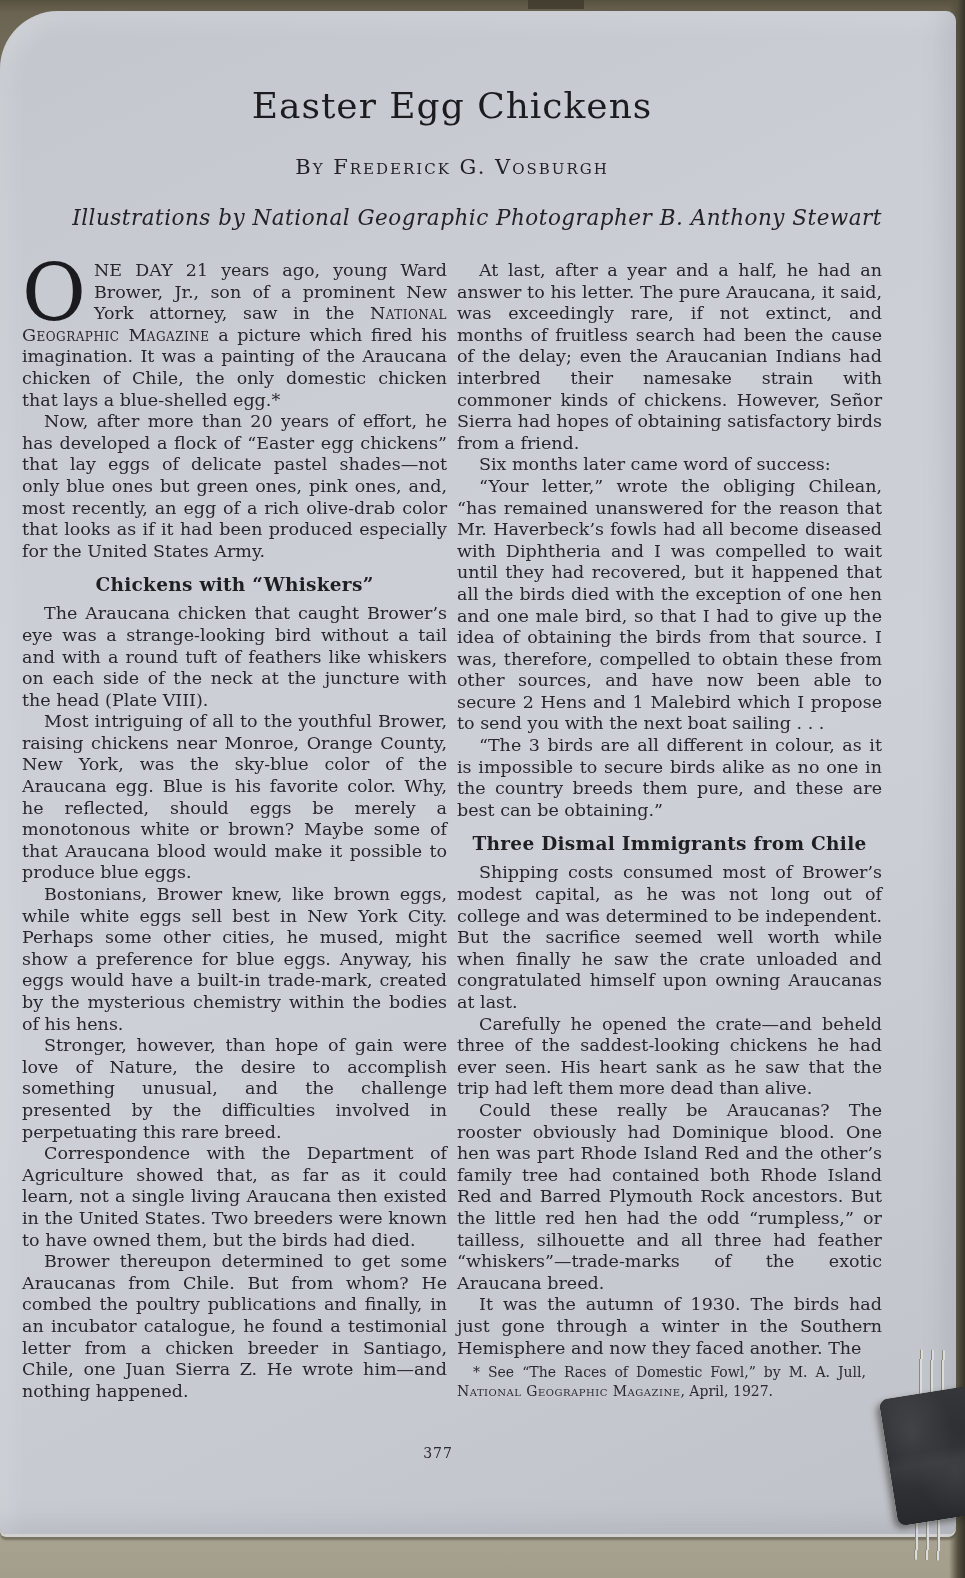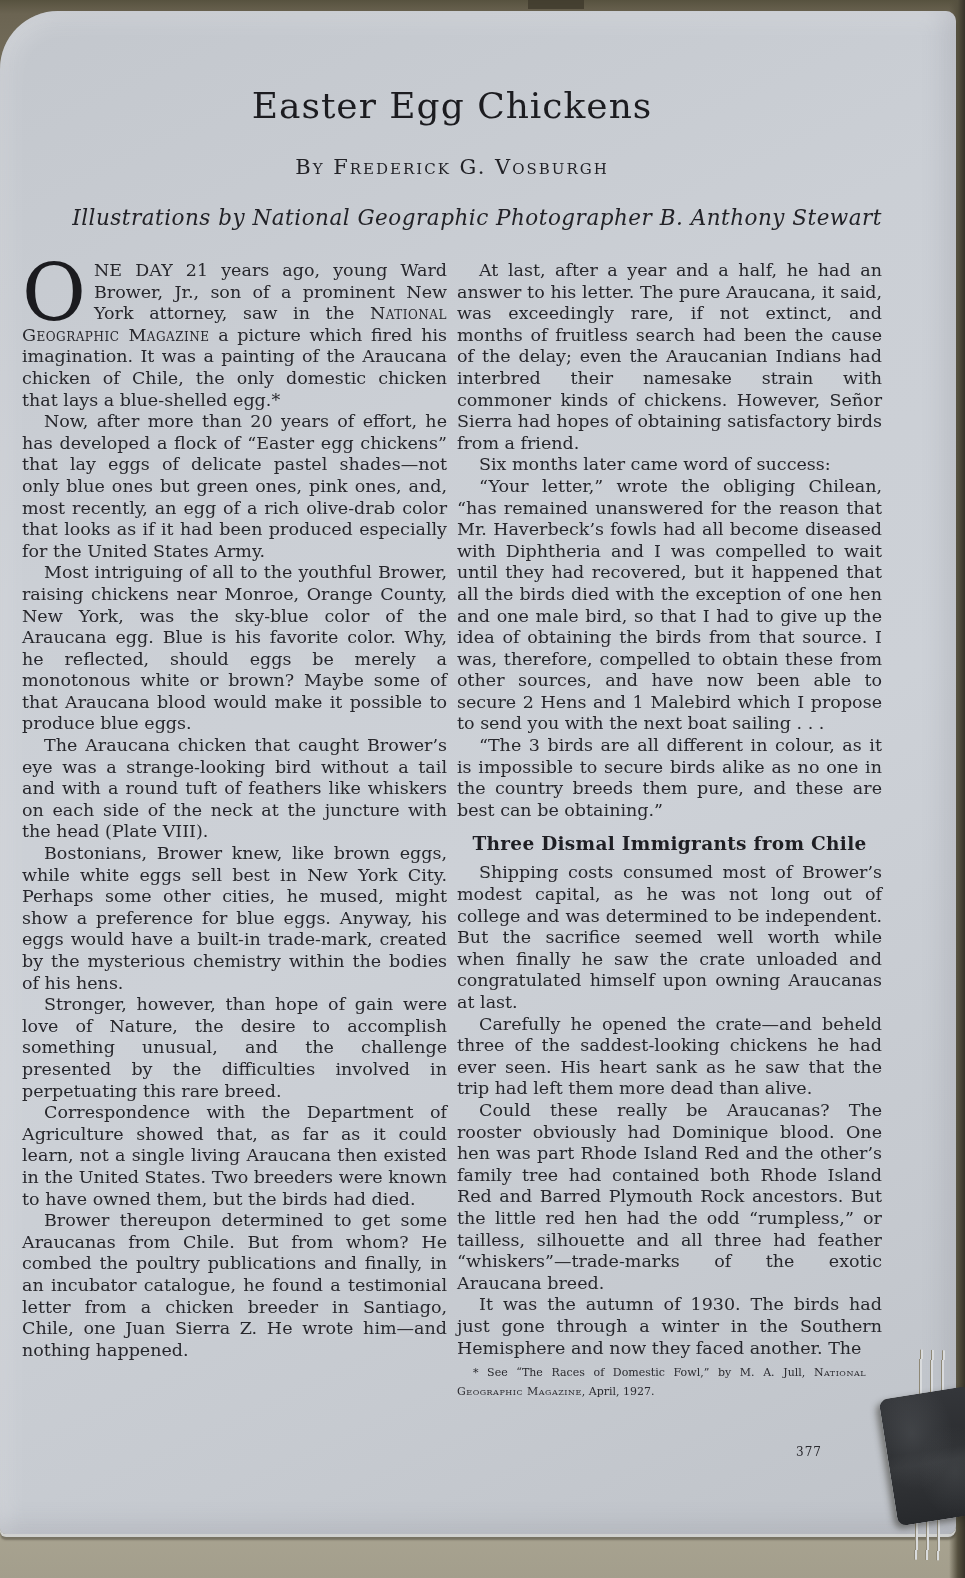--- a/index.html
+++ b/index.html
@@ -41,25 +41,25 @@
   p.first{text-indent:0;}
   .dropcap{
     float:left;font-size:78px;line-height:62px;padding:2px 8px 0 0;color:#1b1b1f;
   }
   .sc{font-variant:small-caps;letter-spacing:.5px;}
   h2.section{
     text-align:center;font-size:18.5px;font-weight:bold;color:#1e1e23;
     margin:12px 0 8px 0;letter-spacing:.3px;
   }
   p.footnote{
-    font-size:11px;line-height:19px;text-align:justify;margin:4px 16px 0 0;text-indent:16px;color:#2a2a2f;
+    font-size:14px;line-height:19px;text-align:justify;margin:4px 16px 0 0;text-indent:16px;color:#2a2a2f;
   }
   .page-number{
-    position:absolute;left:0;top:1362px;width:800px;text-align:right;
-    font-size:12px;letter-spacing:1px;color:#2a2a2f;
+    position:absolute;left:16px;top:1362px;width:800px;text-align:center;
+    font-size:14px;letter-spacing:1px;color:#2a2a2f;
   }
   .page-edges{
     position:absolute;right:18px;top:1350px;width:34px;height:210px;
     background:repeating-linear-gradient(90deg,rgba(120,114,98,0) 0 4px,#8e8876 4px 5px,#d9dbdd 5px 7px,rgba(120,114,98,0) 7px 11px);
     transform:rotate(1.5deg);
   }
   .bookmark{
     position:absolute;left:888px;top:1392px;width:92px;height:128px;
     background:
       radial-gradient(ellipse at 30% 30%, rgba(150,155,160,.18), rgba(0,0,0,0) 45%),
@@ -86,22 +86,23 @@
     <div class="byline">By Frederick G. Vosburgh</div>
     <div class="credit">Illustrations by National Geographic Photographer B. Anthony Stewart</div>
 
     <div class="columns">
 
       <div class="col">
         <p class="body-par first">
           <span class="dropcap">O</span><span>NE DAY 21 years ago, young Ward Brower, Jr., son of a prominent New York attorney, saw in the </span><span class="sc">National Geographic Magazine</span><span> a picture which fired his imagination.  It was a painting of the Araucana chicken of Chile, the only domestic chicken that lays a blue-shelled egg.*</span>
         </p>
         <p class="body-par">Now, after more than 20 years of effort, he has developed a flock of “Easter egg chickens” that lay eggs of delicate pastel shades—not only blue ones but green ones, pink ones, and, most recently, an egg of a rich olive-drab color that looks as if it had been produced especially for the United States Army.</p>
+        <h2 class="section">Chickens with “Whiskers”</h2>
+        <p class="body-par">The Araucana chicken that caught Brower’s eye was a strange-looking bird without a tail and with a round tuft of feathers like whiskers on each side of the neck at the juncture with the head (Plate VIII).</p>
         <p class="body-par">Most intriguing of all to the youthful Brower, raising chickens near Monroe, Orange County, New York, was the sky-blue color of the Araucana egg.  Blue is his favorite color.  Why, he reflected, should eggs be merely a monotonous white or brown?  Maybe some of that Araucana blood would make it possible to produce blue eggs.</p>
-        <p class="body-par">The Araucana chicken that caught Brower’s eye was a strange-looking bird without a tail and with a round tuft of feathers like whiskers on each side of the neck at the juncture with the head (Plate VIII).</p>
         <p class="body-par">Bostonians, Brower knew, like brown eggs, while white eggs sell best in New York City.  Perhaps some other cities, he mused, might show a preference for blue eggs.  Anyway, his eggs would have a built-in trade-mark, created by the mysterious chemistry within the bodies of his hens.</p>
         <p class="body-par">Stronger, however, than hope of gain were love of Nature, the desire to accomplish something unusual, and the challenge presented by the difficulties involved in perpetuating this rare breed.</p>
         <p class="body-par">Correspondence with the Department of Agriculture showed that, as far as it could learn, not a single living Araucana then existed in the United States.  Two breeders were known to have owned them, but the birds had died.</p>
         <p class="body-par">Brower thereupon determined to get some Araucanas from Chile.  But from whom?  He combed the poultry publications and finally, in an incubator catalogue, he found a testimonial letter from a chicken breeder in Santiago, Chile, one Juan Sierra Z.  He wrote him—and nothing happened.</p>
       </div>
 
       <div class="col">
         <p class="body-par">At last, after a year and a half, he had an answer to his letter.  The pure Araucana, it said, was exceedingly rare, if not extinct, and months of fruitless search had been the cause of the delay; even the Araucanian Indians had interbred their namesake strain with commoner kinds of chickens.  However, Señor Sierra had hopes of obtaining satisfactory birds from a friend.</p>
         <p class="body-par">Six months later came word of success:</p>
         <p class="body-par">“Your letter,” wrote the obliging Chilean, “has remained unanswered for the reason that Mr. Haverbeck’s fowls had all become diseased with Diphtheria and I was compelled to wait until they had recovered, but it happened that all the birds died with the exception of one hen and one male bird, so that I had to give up the idea of obtaining the birds from that source.  I was, therefore, compelled to obtain these from other sources, and have now been able to secure 2 Hens and 1 Malebird which I propose to send you with the next boat sailing . . .</p>

